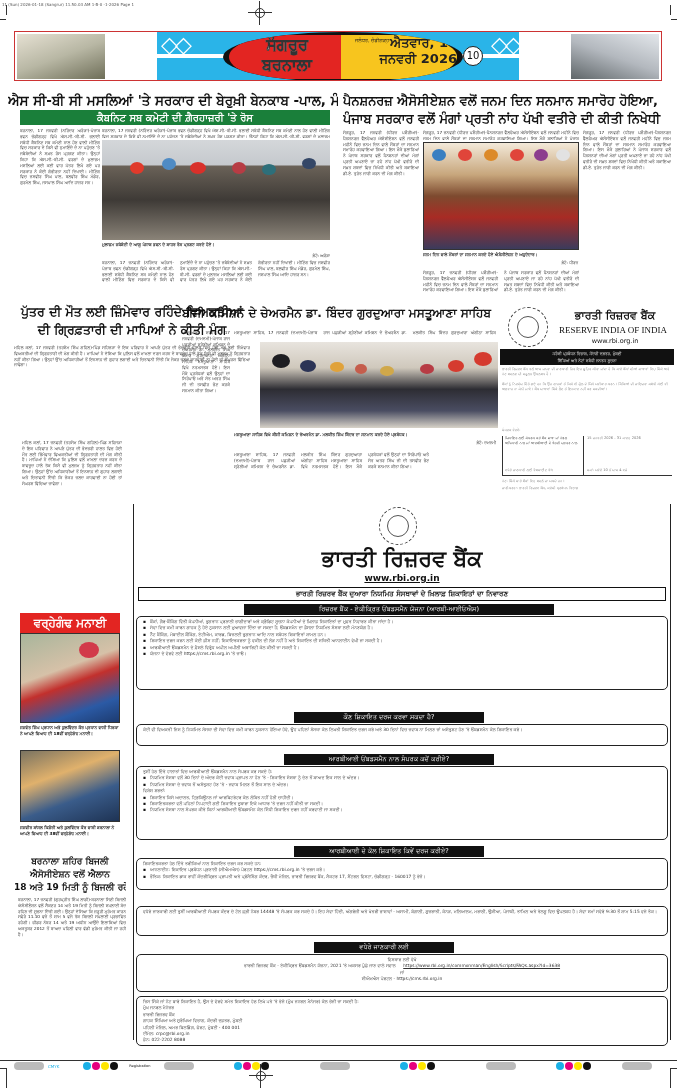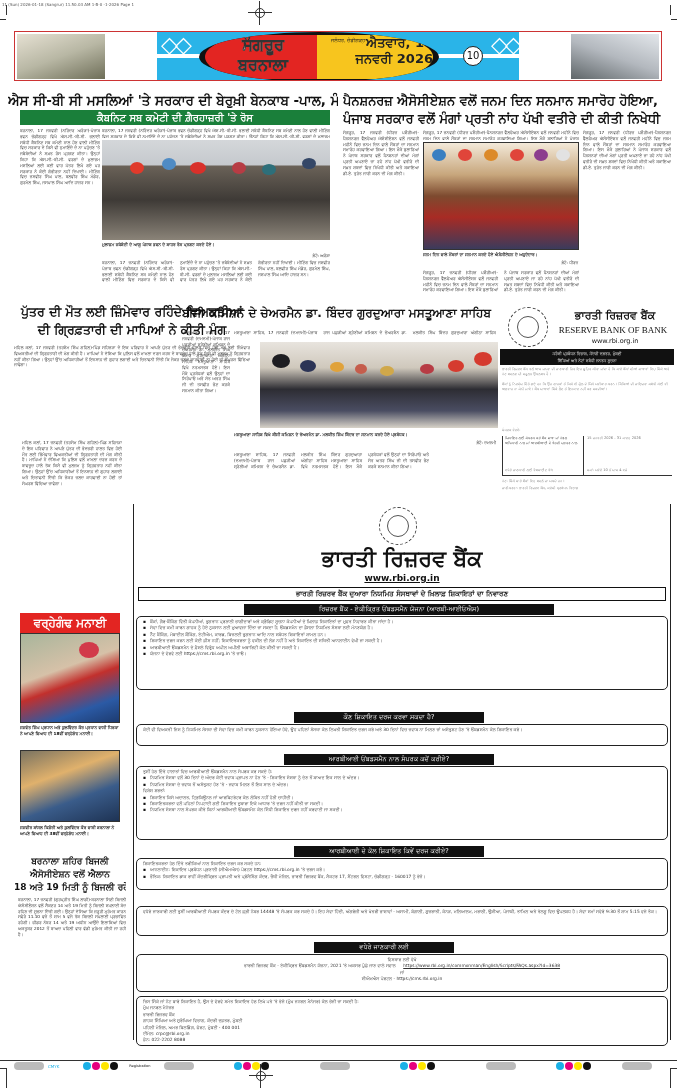--- a/index.html
+++ b/index.html
@@ -12,21 +12,21 @@
   .reg-mark span { position: absolute; left: 7px; top: 7px; width: 10px; height: 10px; border: 1px solid #333; border-radius: 50%; }
   .crop { background: #333; }
 
   
   .mast { left: 14px; top: 31px; width: 648px; height: 50px; border: 1px solid #c33; background: #fff; overflow: hidden; }
   .mast-band { position: absolute; left: 0; top: 0; width: 100%; height: 100%; background: linear-gradient(90deg, #fff 0, #fff 22%, #2ab4e8 22%, #2ab4e8 78%, #fff 78%); }
   .mast-stripe { position: absolute; left: 22%; right: 22%; top: 22px; height: 4px; background: #fff; }
   .photo-left { position: absolute; left: 2px; top: 2px; width: 88px; height: 45px; background: linear-gradient(160deg,#e6e1d3,#b8b7a4 50%, #6e6e58); }
   .photo-right { position: absolute; right: 2px; top: 2px; width: 88px; height: 45px; background: linear-gradient(200deg,#e3e7eb,#b3b8be 50%, #5f6669); }
   .diamonds { position: absolute; top: 2px; width: 50px; height: 46px; color: #fff; font-size: 22px; line-height: 22px; text-align: center; letter-spacing: -3px; }
-  .oval { position: absolute; left: 184px; top: 0; width: 240px; height: 50px; border-radius: 50% / 50%; background: #111; overflow: hidden; }
+  .oval { position: absolute; left: 208px; top: 0; width: 240px; height: 50px; border-radius: 50% / 50%; background: #111; overflow: hidden; }
   .oval-red { position: absolute; left: 6px; top: 3px; width: 116px; height: 44px; background: #e32522; border-radius: 50% 0 0 50% / 50% 0 0 50%; }
   .oval-yellow { position: absolute; left: 118px; top: 3px; width: 116px; height: 44px; background: #f7c51e; border-radius: 0 50% 50% 0 / 0 50% 50% 0; }
   .oval-red .town1, .oval-red .town2 { color: #fff; font-weight: bold; font-size: 16px; text-align: center; line-height: 20px; -webkit-text-stroke: 0.6px #333; }
   .oval-yellow .brand { color: #e32522; font-weight: bold; font-size: 24px; text-align: center; line-height: 26px; margin-top: 6px; -webkit-text-stroke: 0.5px #900; }
   .oval-yellow .city { font-size: 5px; color: #222; position: absolute; left: 14px; top: 2px; }
   .oval-yellow .date { font-size: 13px; color: #222; font-weight: bold; text-align: right; padding-left: 8px; }
   .pageno { position: absolute; left: 448px; top: 14px; width: 20px; height: 20px; border: 1px solid #222; border-radius: 50%; background: #fff; font-size: 10px; line-height: 18px; text-align: center; }
 
   
   .hl { font-weight: bold; color: #111; white-space: nowrap; overflow: hidden; }
@@ -166,21 +166,21 @@
 </div>
 <div class="abs caption" style="left:234px;top:432px;width:262px;height:12px;">ਮਸਤੂਆਣਾ ਸਾਹਿਬ ਵਿਖੇ ਬੀਸੀ ਕਮਿਸ਼ਨ ਦੇ ਚੇਅਰਮੈਨ ਡਾ. ਮਲਕੀਤ ਸਿੰਘ ਬਿੰਦਰ ਦਾ ਸਨਮਾਨ ਕਰਦੇ ਹੋਏ ਪ੍ਰਬੰਧਕ।</div>
 <div class="abs credit" style="left:420px;top:440px;width:76px;">ਫ਼ੋਟੋ: ਦਮਦਮੀ</div>
 <div class="abs col" style="left:234px;top:452px;width:262px;height:44px;column-count:4;column-gap:6px;">ਮਸਤੂਆਣਾ ਸਾਹਿਬ, 17 ਜਨਵਰੀ (ਦਮਦਮੀ)-ਪੰਜਾਬ ਰਾਜ ਪਛੜੀਆਂ ਸ਼੍ਰੇਣੀਆਂ ਕਮਿਸ਼ਨ ਦੇ ਚੇਅਰਮੈਨ ਡਾ. ਮਲਕੀਤ ਸਿੰਘ ਬਿੰਦਰ ਗੁਰਦੁਆਰਾ ਅੰਗੀਠਾ ਸਾਹਿਬ ਮਸਤੂਆਣਾ ਸਾਹਿਬ ਵਿਖੇ ਨਤਮਸਤਕ ਹੋਏ। ਇਸ ਮੌਕੇ ਪ੍ਰਬੰਧਕਾਂ ਵਲੋਂ ਉਨ੍ਹਾਂ ਦਾ ਸਿਰੋਪਾਓ ਅਤੇ ਸੰਤ ਅਤਰ ਸਿੰਘ ਜੀ ਦੀ ਤਸਵੀਰ ਭੇਟ ਕਰਕੇ ਸਨਮਾਨ ਕੀਤਾ ਗਿਆ।</div>
 
 <div class="abs rbi-small">
   <div class="abs emblem" style="left:8px;top:4px;width:40px;height:40px;">
       <div class="emblem-inner" style="left:8px;top:8px;width:22px;height:22px;"></div>
     </div>
   <div class="abs" style="left:58px;top:6px;width:114px;font-size:11px;font-weight:bold;text-align:center;">ਭਾਰਤੀ ਰਿਜ਼ਰਵ ਬੈਂਕ</div>
-  <div class="abs" style="left:52px;top:22px;width:122px;font-family:'Liberation Serif',serif;font-size:9px;text-align:center;">RESERVE BANK OF BANK</div>
+  <div class="abs" style="left:52px;top:22px;width:122px;font-family:'Liberation Serif',serif;font-size:9px;text-align:center;">RESERVE INDIA OF INDIA</div>
   <div class="abs" style="left:58px;top:34px;width:114px;font-size:6.5px;text-align:center;">www.rbi.org.in</div>
   <div class="abs black-bar" style="left:0;top:46px;width:174px;height:16px;font-size:4px;line-height:7px;padding-top:1px;">
     <div>ਕਰੰਸੀ ਪ੍ਰਬੰਧਨ ਵਿਭਾਗ, ਕੇਂਦਰੀ ਦਫ਼ਤਰ, ਮੁੰਬਈ</div>
     <div>ਸਿੱਕਿਆਂ ਅਤੇ ਨੋਟਾਂ ਸਬੰਧੀ ਜਨਤਕ ਸੂਚਨਾ</div>
   </div>
   <div class="abs faint" style="left:2px;top:64px;width:170px;height:12px;overflow:hidden;">ਭਾਰਤੀ ਰਿਜ਼ਰਵ ਬੈਂਕ ਵਲੋਂ ਆਮ ਜਨਤਾ ਦੀ ਜਾਣਕਾਰੀ ਹਿਤ ਇਹ ਸੂਚਿਤ ਕੀਤਾ ਜਾਂਦਾ ਹੈ ਕਿ ਸਾਰੇ ਬੈਂਕਾਂ ਦੀਆਂ ਸ਼ਾਖਾਵਾਂ ਵਿਚ ਸਿੱਕੇ ਅਤੇ ਨੋਟ ਬਦਲਣ ਦੀ ਸਹੂਲਤ ਉਪਲਬਧ ਹੈ।</div>
   <div class="abs faint" style="left:2px;top:79px;width:170px;height:32px;overflow:hidden;">ਬੈਂਕਾਂ ਨੂੰ ਨਿਰਦੇਸ਼ ਦਿੱਤੇ ਗਏ ਹਨ ਕਿ ਉਹ ਗਾਹਕਾਂ ਤੋਂ ਕਿਸੇ ਵੀ ਮੁੱਲ ਦੇ ਸਿੱਕੇ ਸਵੀਕਾਰ ਕਰਨ। ਸਿੱਕਿਆਂ ਦੀ ਜਾਇਜ਼ਤਾ ਸਬੰਧੀ ਕੋਈ ਵੀ ਅਫ਼ਵਾਹ ਨਾ ਮੰਨੀ ਜਾਵੇ। ਬੈਂਕ ਸ਼ਾਖਾਵਾਂ ਸਿੱਕੇ ਲੈਣ ਤੋਂ ਇਨਕਾਰ ਨਹੀਂ ਕਰ ਸਕਦੀਆਂ।</div>
   <div class="abs faint" style="left:2px;top:125px;width:170px;">ਸੰਪਰਕ ਵੇਰਵੇ:</div>
   <div class="abs" style="left:2px;top:133px;width:170px;height:40px;border-left:1px solid #333;border-bottom:1px solid #333;">
     <div class="abs faint" style="left:2px;top:0;width:76px;height:30px;overflow:hidden;color:#222;">ਸ਼ਿਕਾਇਤ ਲਈ ਸੰਪਰਕ ਕਰੋ ਬੈਂਕ ਸ਼ਾਖਾ ਜਾਂ ਨੋਡਲ ਅਧਿਕਾਰੀ ਨਾਲ ਜਾਂ ਆਰਬੀਆਈ ਦੇ ਖੇਤਰੀ ਦਫ਼ਤਰ ਨਾਲ</div>

